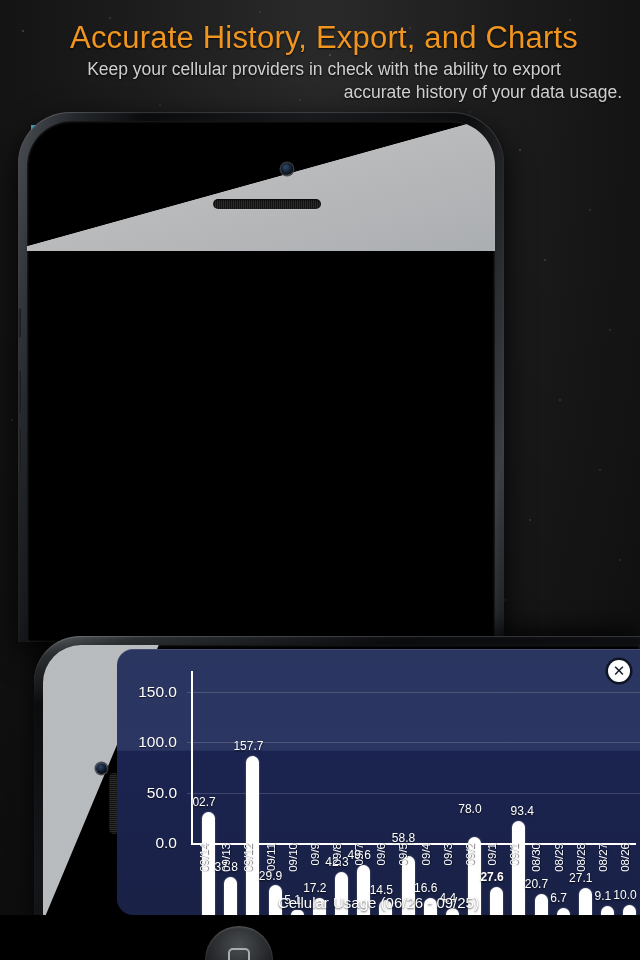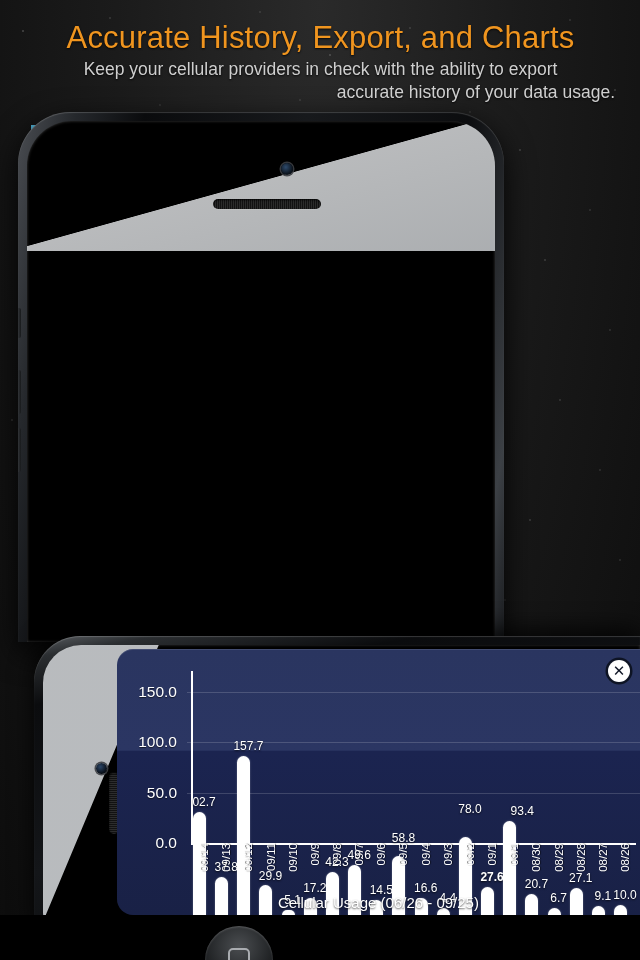--- a/index.html
+++ b/index.html
@@ -39,21 +39,21 @@
       radial-gradient(1px 1px at 35px 520px, rgba(255,255,255,.3), transparent),
       radial-gradient(1px 1px at 620px 560px, rgba(255,255,255,.3), transparent),
       radial-gradient(1px 1px at 505px 600px, rgba(255,255,255,.25), transparent),
       radial-gradient(1px 1px at 160px 105px, rgba(255,255,255,.25), transparent),
       radial-gradient(1px 1px at 300px 100px, rgba(255,255,255,.3), transparent),
       radial-gradient(1px 1px at 470px 112px, rgba(255,255,255,.25), transparent);
   }
 
   
   .headline {
-    position:absolute; left:0; right:7px; top:22px;
+    position:absolute; left:0; right:0; top:22px;
     text-align:center; z-index:20;padding-left:8px;
   }
   .headline h1 {
     font-size:31px; font-weight:400; letter-spacing:.2px;
     color:#f0951f; text-shadow:0 1px 2px rgba(0,0,0,.8);
     line-height:1.05;
   }
   .sub {
     margin-top:3px; font-size:17.5px; font-weight:400; color:#cfcfcf;
     line-height:1.32; text-shadow:0 1px 2px rgba(0,0,0,.85);
@@ -222,21 +222,21 @@
   }
   .axis-h {
     position:absolute; left:74px; right:4px; height:2px; background:#fff;
   }
   .bars {
     position:absolute; left:76px; right:4px; bottom:0; height:194px;
     display:flex; align-items:flex-end; justify-content:space-between;
   }
   .bar-wrap {
     position:relative; flex:1 1 0; height:100%;
-    display:flex; align-items:flex-end; justify-content:flex-start;
+    display:flex; align-items:flex-end; justify-content:flex-end;
   }
   .bar {
     width:13px; background:#fff; border-radius:7px 7px 0 0;
     box-shadow:0 0 2px rgba(255,255,255,.35);
   }
   .bar-val {
     position:absolute; left:50%; transform:translateX(-50%);
     font-size:12px; color:#fff; white-space:nowrap;
     text-shadow:0 1px 2px rgba(0,0,0,.75);
   }

